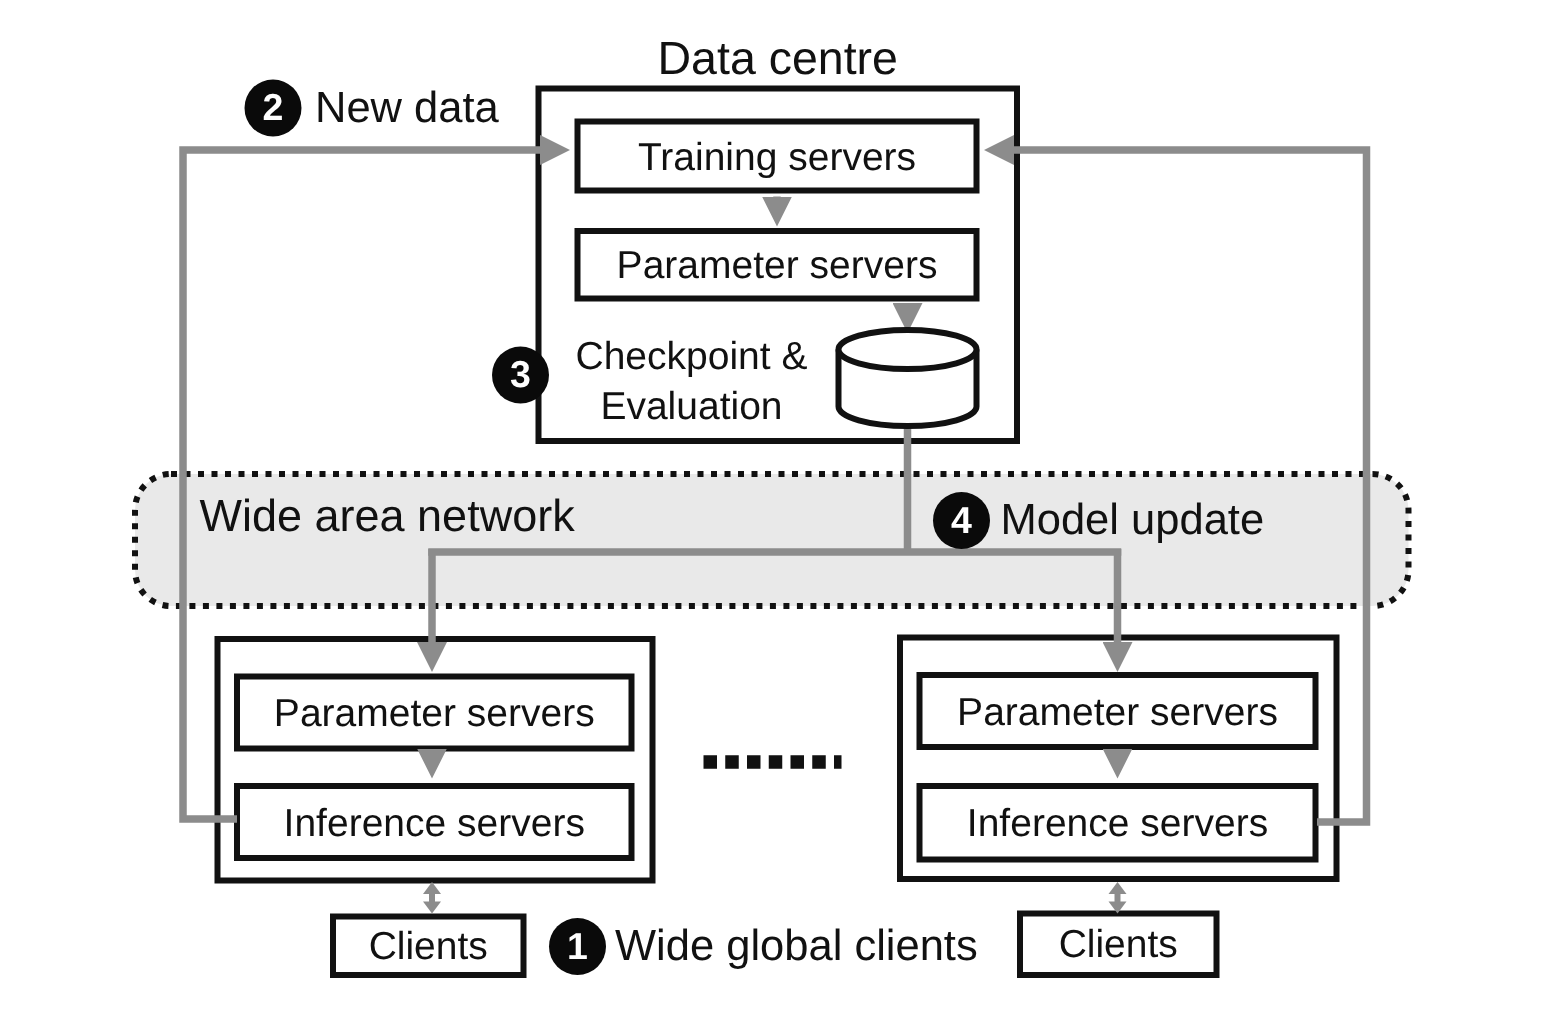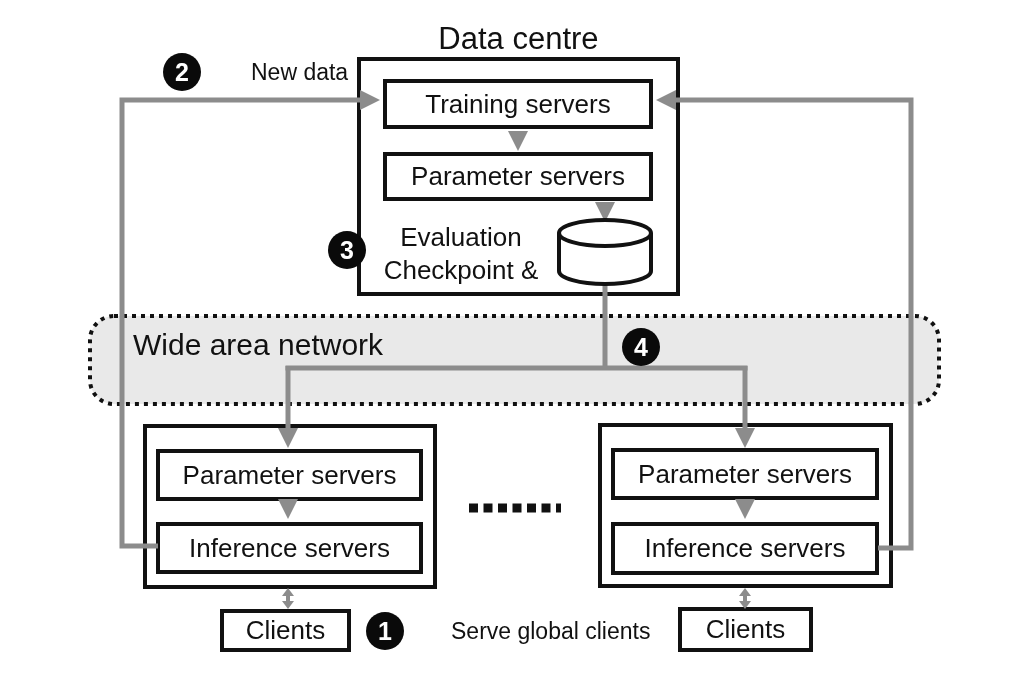--- a/index.html
+++ b/index.html
@@ -12,21 +12,21 @@
   .lbox{
     position:absolute;box-sizing:border-box;border:4px solid #111111;background:#ffffff;
     display:flex;align-items:center;justify-content:center;
     font-size:26px;white-space:nowrap;
   }
   .badge{
     position:absolute;width:38px;height:38px;border-radius:50%;
     background:#0a0a0a;color:#ffffff;display:flex;align-items:center;justify-content:center;
     font-size:25px;font-weight:700;z-index:6;
   }
-  .ann{position:absolute;font-size:23px;line-height:38px;white-space:nowrap;z-index:6;margin-left:41px;}
+  .ann{position:absolute;font-size:29px;line-height:38px;white-space:nowrap;z-index:6;}
   .ck{
     position:absolute;left:363px;top:221px;width:196px;text-align:center;
     font-size:26px;line-height:33px;z-index:4;
   }
   
   #dcTitle{position:absolute;left:357px;top:21px;width:323px;text-align:center;font-size:31px;}
   #dcBox{left:357px;top:57px;width:323px;height:239px;}
   #dcTrain{left:383px;top:79px;width:270px;height:50px;}
   #dcParam{left:383px;top:152px;width:270px;height:49px;}
   
@@ -62,22 +62,22 @@
 
   <div id="wanLabel">Wide area network</div>
 
   <div class="boxes">
     <div id="dcTitle">Data centre</div>
     <div id="dcBox" class="obox"></div>
     <div id="dcTrain" class="lbox">Training servers</div>
     <div id="dcParam" class="lbox">Parameter servers</div>
 
     <div class="ck">
+      <div>Checkpoint &amp;</div>
       <div>Evaluation</div>
-      <div>Checkpoint &amp;</div>
     </div>
 
     <div id="siteL" class="obox"></div>
     <div id="siteLParam" class="lbox">Parameter servers</div>
     <div id="siteLInf" class="lbox">Inference servers</div>
 
     <div id="siteR" class="obox"></div>
     <div id="siteRParam" class="lbox">Parameter servers</div>
     <div id="siteRInf" class="lbox">Inference servers</div>
 
@@ -125,17 +125,18 @@
 
     <path d="M469,508 H561" stroke="#111111" stroke-width="9" stroke-dasharray="9,5.5"></path>
   </svg>
 
   <div id="badge2" class="badge">2</div>
   <div id="newData" class="ann">New data</div>
 
   <div id="badge3" class="badge">3</div>
 
   <div id="badge4" class="badge">4</div>
+  <div id="modelUpdate" class="ann">Model update</div>
 
   <div id="badge1" class="badge">1</div>
-  <div id="serveClients" class="ann">Serve global clients</div>
+  <div id="serveClients" class="ann">Wide global clients</div>
 
 </div>
 
 </body></html>

